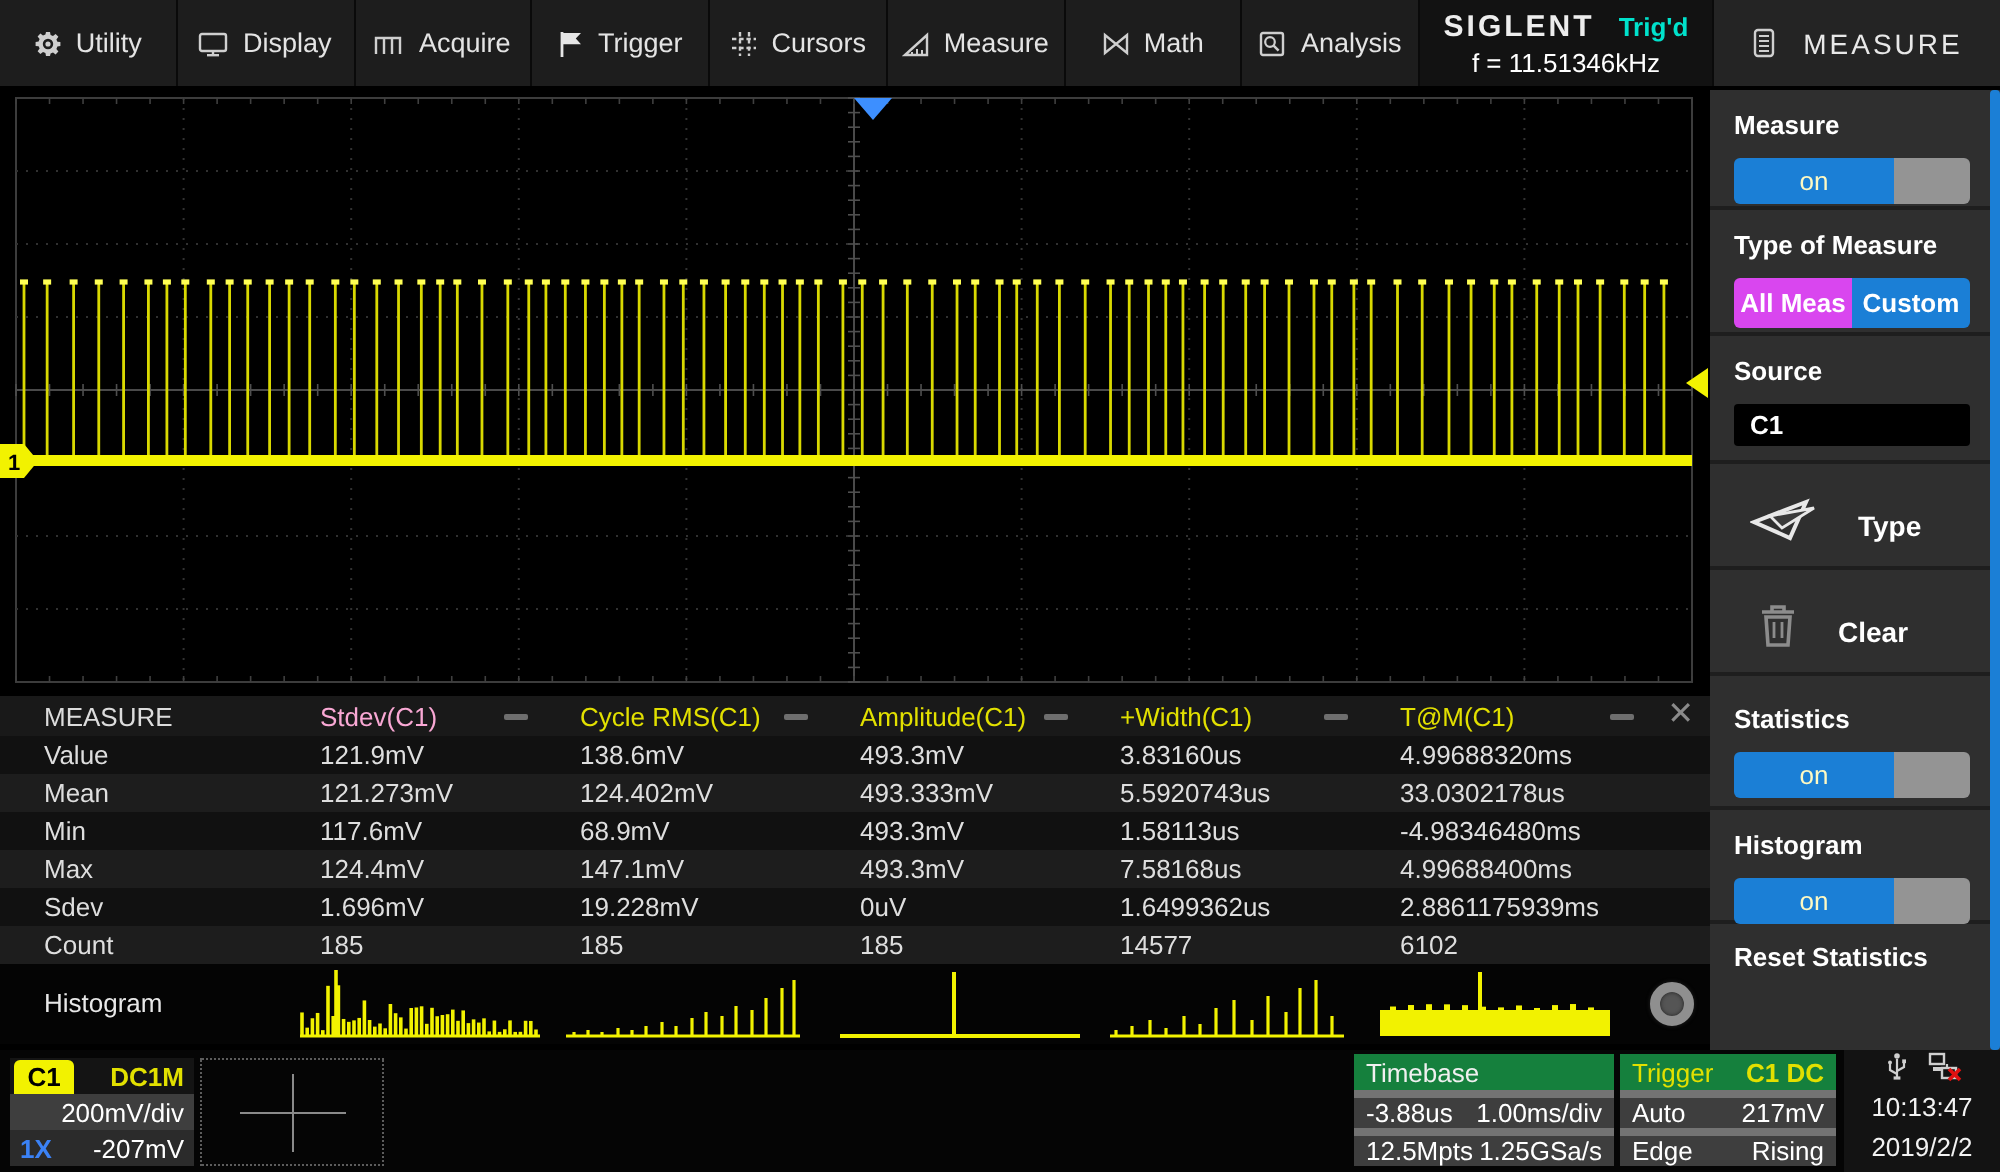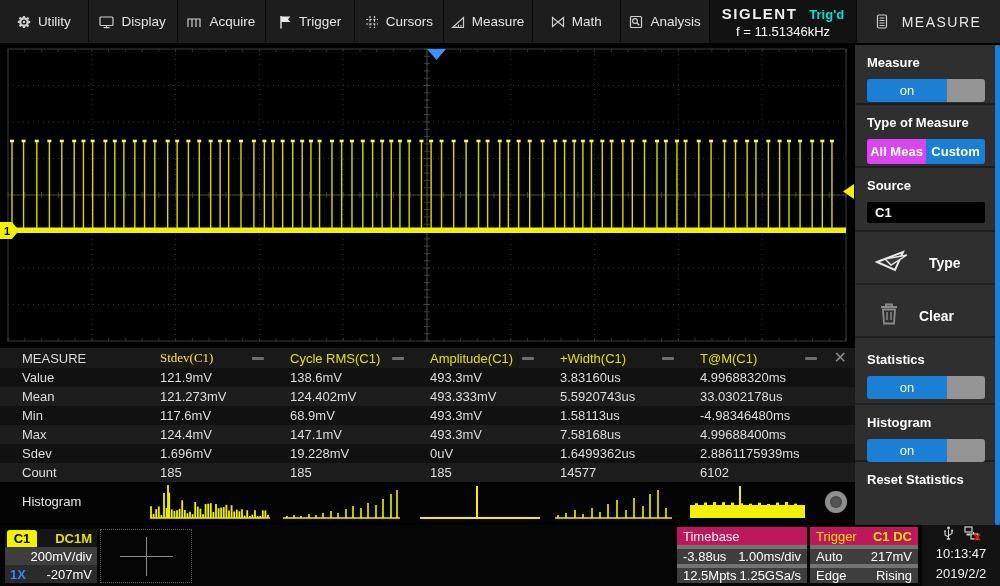--- a/index.html
+++ b/index.html
@@ -58,21 +58,21 @@
   .ch-chip{width:30px;height:17px;color:#000;font-weight:bold;display:flex;align-items:center;justify-content:center;border-radius:3px 3px 0 0;margin-left:2px;margin-top:1px}
   .ch-coupling{margin-left:auto;font-weight:bold;padding-right:5px}
   .ch-r2{height:18px;background:#3e3e3e;display:flex;align-items:center;justify-content:flex-end;padding-right:5px;color:#fff}
   .ch-r3{height:18px;background:#2b2b2b;display:flex;align-items:center;padding:0 5px;color:#fff}
   .ch-probe{font-weight:bold}
   .ch-offset{margin-left:auto}
   .addbox{position:absolute;left:100px;top:4px;width:92px;height:54px;border:1px dotted #5c5c5c}
   .addbox .h{position:absolute;left:19px;top:26px;width:53px;height:1px;background:#8a8a8a}
   .addbox .v{position:absolute;left:45px;top:7px;width:1px;height:39px;background:#8a8a8a}
   .infobox{position:absolute;top:2px;height:57px}
-  .ib-head{height:18px;display:flex;align-items:center;justify-content:space-between;padding:0 6px;background:#be185d;color:#f0f0f0}
+  .ib-head{height:18px;display:flex;align-items:center;justify-content:space-between;padding:0 6px;background:#15803d;color:#f0f0f0}
   .ib-row{height:19px;background:#3e3e3e;display:flex;align-items:center;justify-content:space-between;padding:0 6px;color:#fff;border-top:4px solid #737373}
   .tbbox{left:677px;width:130px}
   .trbox{left:810px;width:108px}
   .clockbox{position:absolute;left:922px;top:0;width:78px;height:61px;background:#131313;display:flex;flex-direction:column;align-items:center;padding-top:1px;color:#f2f2f2}
   .icons-row{display:flex;gap:9px;height:18px;align-items:center}
   .clock-line{line-height:20px}
 </style>
 </head>
 <body>
 
@@ -550,21 +550,21 @@
         </g>
         <polygon points="854,139 843,146.5 854,154" fill="#f2f200"></polygon>
         <polygon points="427,4 446,4 436.5,15" fill="#3d8fff"></polygon>
       </svg>
   </div>
 
   <div class="mtable">
     <div class="trow thead">
       <div class="c0" style="color:#dcdcdc">MEASURE</div>
       <div class="hcell">
-          <span style="color: #fde047; font-family: Liberation Serif, serif;">Stdev(C1)</span>
+          <span style="color: #f9a8d4;">Stdev(C1)</span>
           <span class="minus"></span>
         </div>
       <div class="hcell">
           <span style="color: rgb(226, 224, 0);">Cycle RMS(C1)</span>
           <span class="minus"></span>
         </div>
       <div class="hcell">
           <span style="color: rgb(226, 224, 0);">Amplitude(C1)</span>
           <span class="minus"></span>
         </div>

